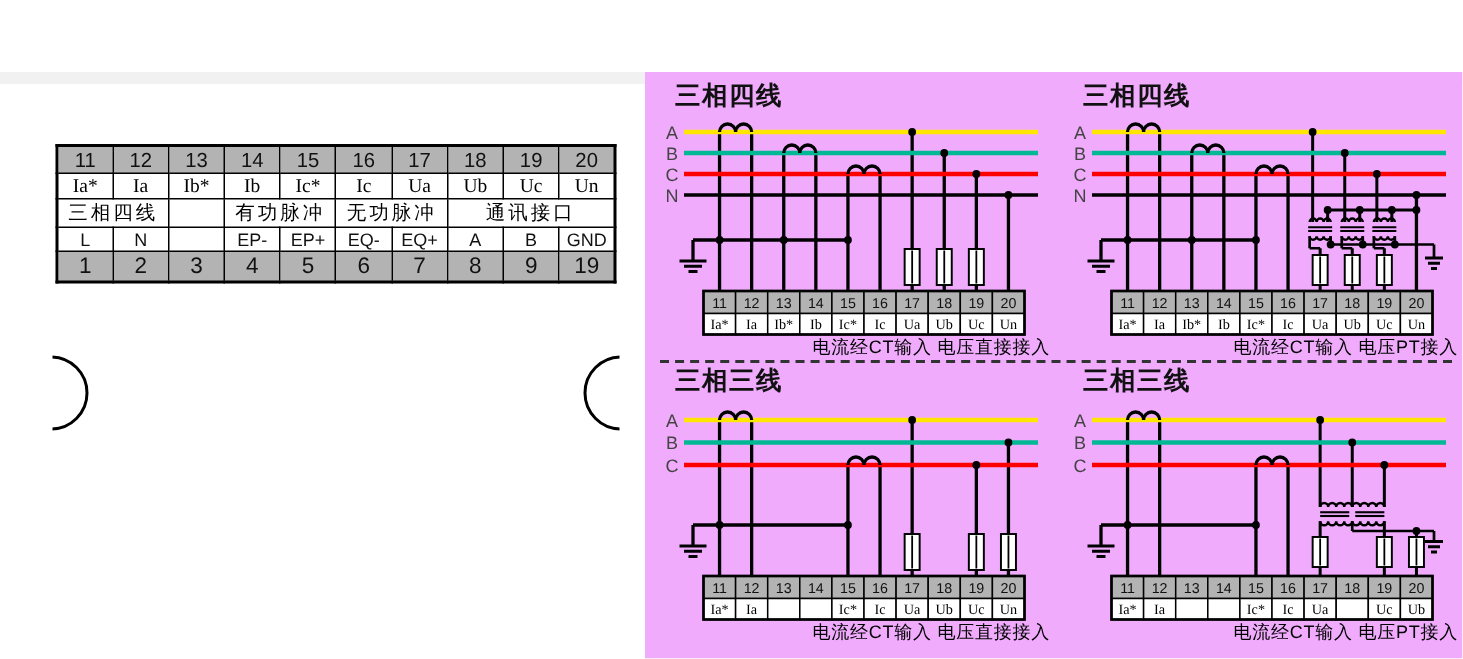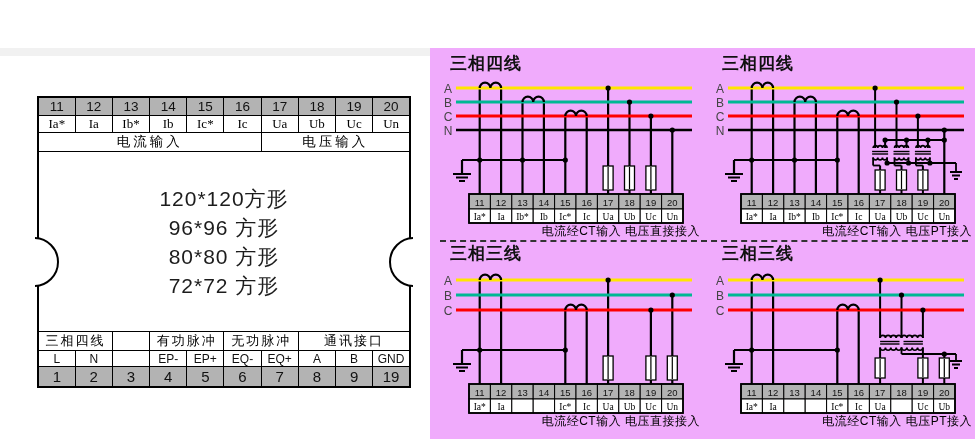--- a/index.html
+++ b/index.html
@@ -62,34 +62,20 @@
             <td class="lbl-top">Ia*</td>
             <td class="lbl-top">Ia</td>
             <td class="lbl-top">Ib*</td>
             <td class="lbl-top">Ib</td>
             <td class="lbl-top">Ic*</td>
             <td class="lbl-top">Ic</td>
             <td class="lbl-top">Ua</td>
             <td class="lbl-top">Ub</td>
             <td class="lbl-top">Uc</td>
             <td class="lbl-top">Un</td>
-          </tr>
-          <tr>
-            <td class="grp" colspan="6">电流输入</td>
-            <td class="grp" colspan="4">电压输入</td>
-          </tr>
-          <tr>
-            <td class="body-cell" colspan="10">
-              <div class="center-lines">
-                <div>120*120方形</div>
-                <div>96*96 方形</div>
-                <div>80*80 方形</div>
-                <div>72*72 方形</div>
-              </div>
-            </td>
           </tr>
           <tr>
             <td class="grp-bot" colspan="2">三相四线</td>
             <td class="grp-bot" colspan="1"></td>
             <td class="grp-bot" colspan="2">有功脉冲</td>
             <td class="grp-bot" colspan="2">无功脉冲</td>
             <td class="grp-bot" colspan="3">通讯接口</td>
           </tr>
           <tr>
             <td class="lbl-bot">L</td>

